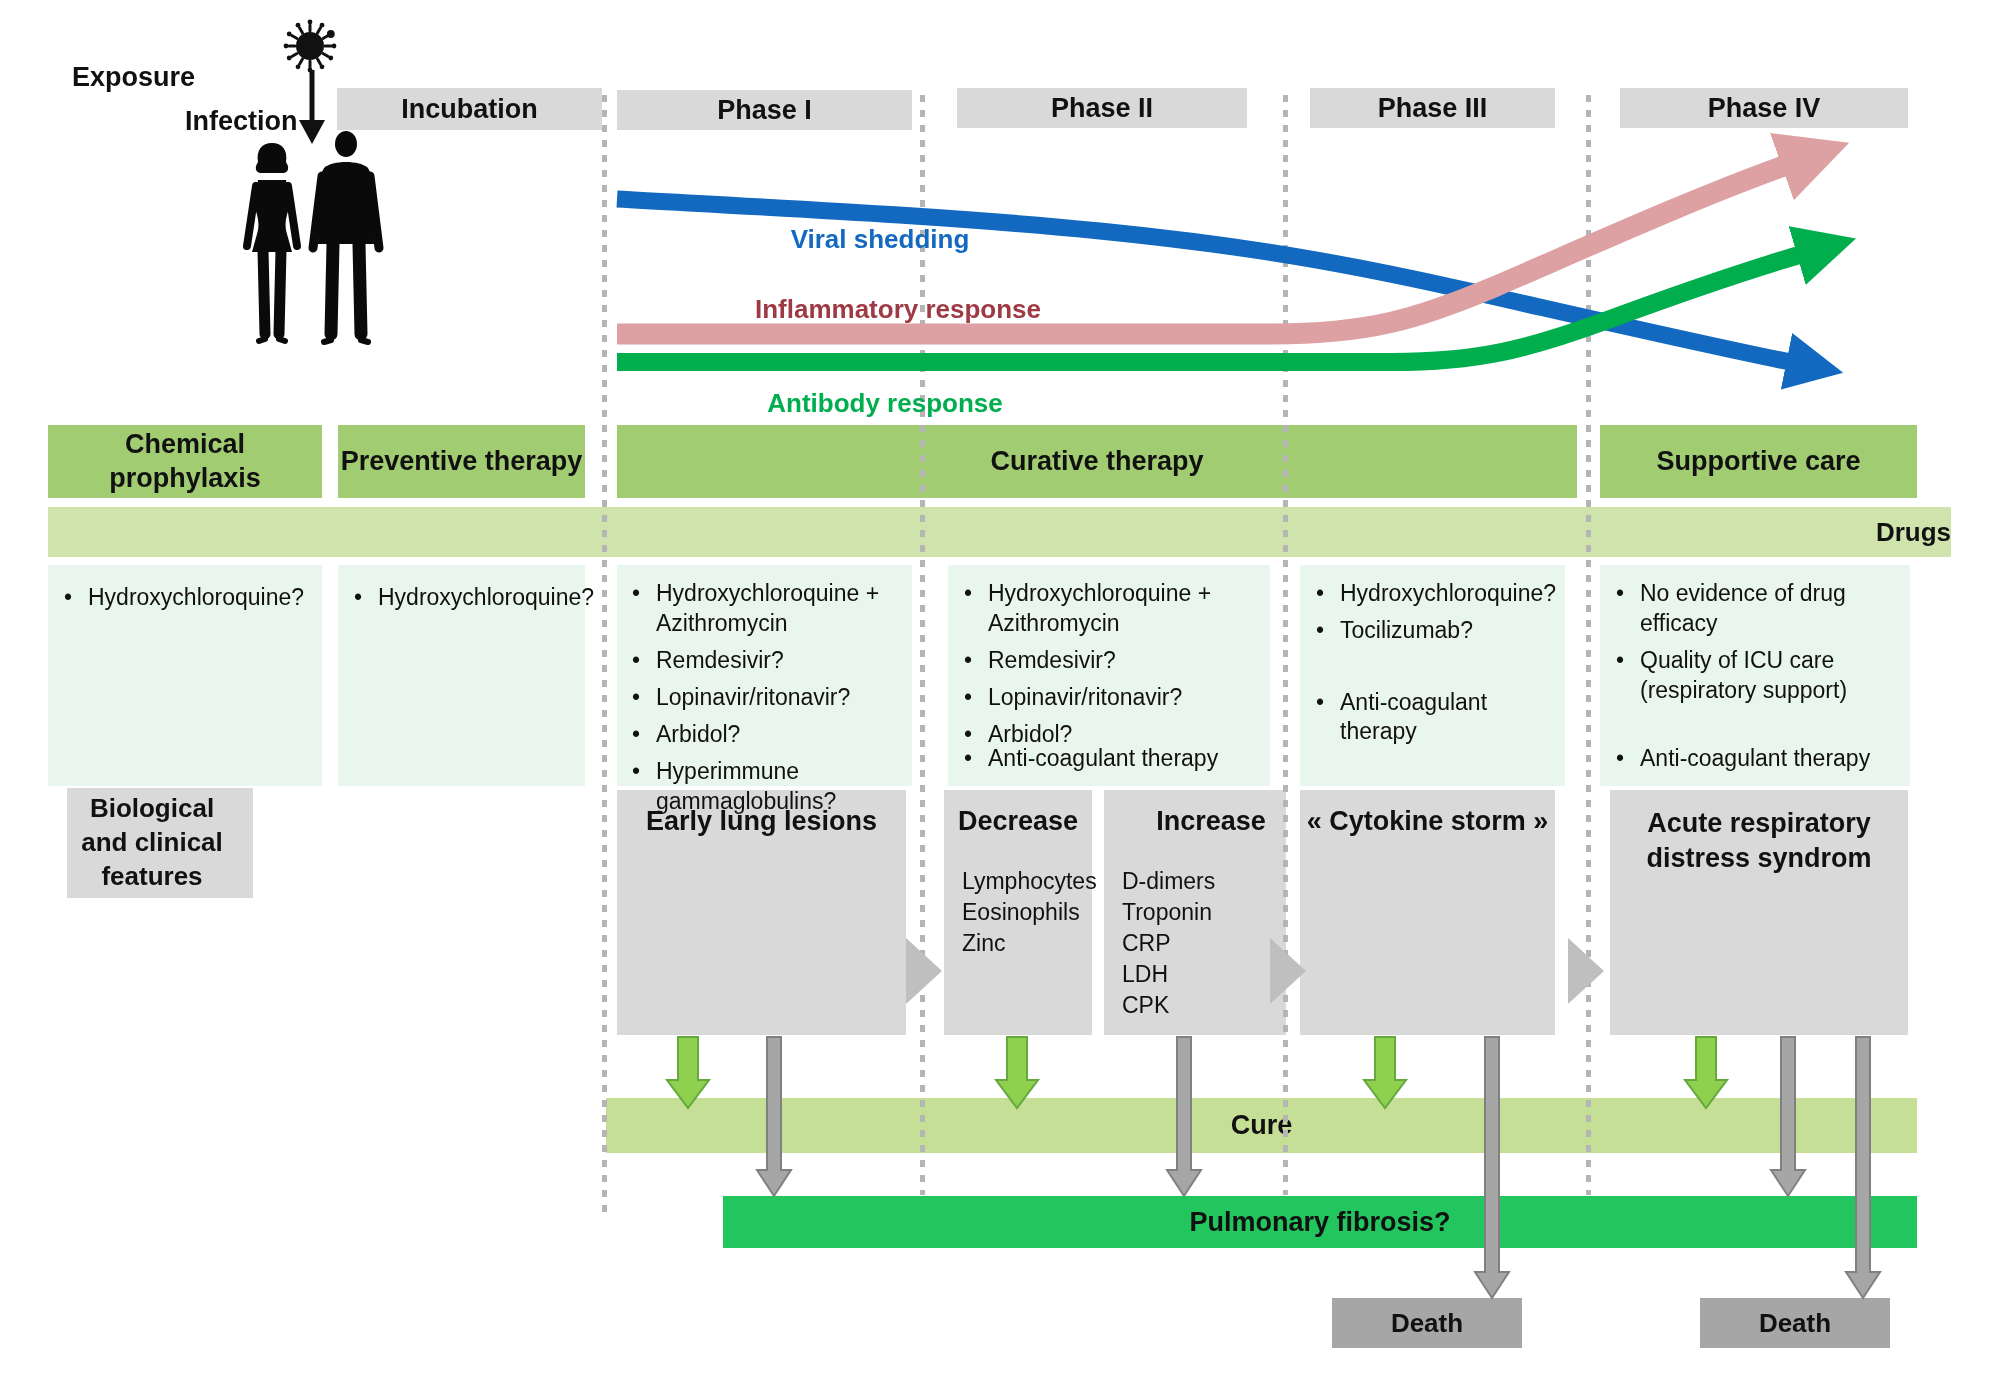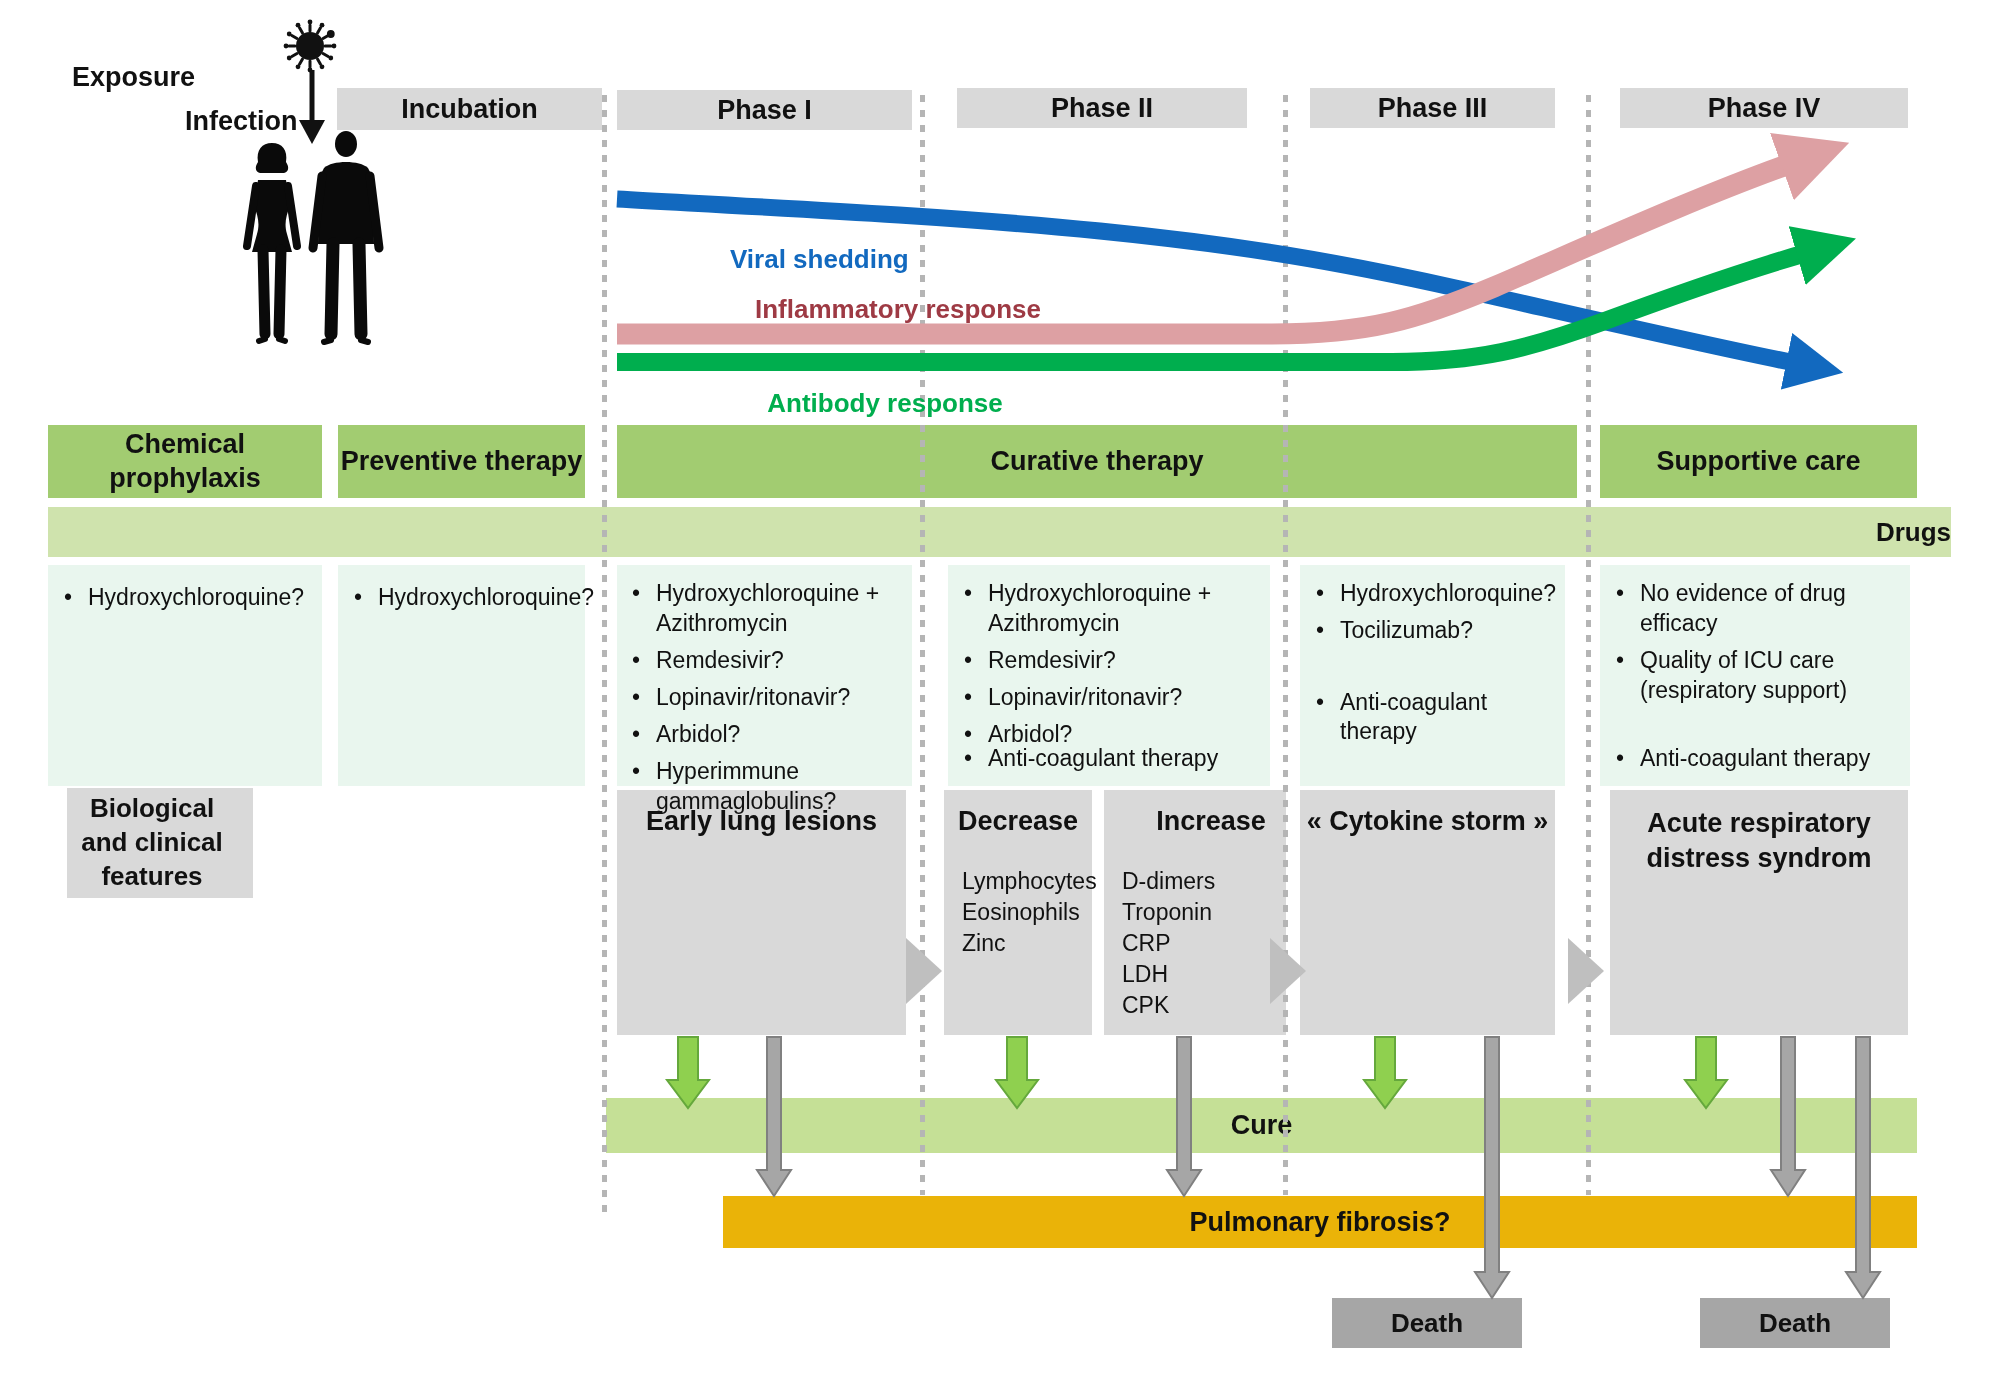--- a/index.html
+++ b/index.html
@@ -21,21 +21,21 @@
   .late{position:absolute;font-size:23px;line-height:29px;z-index:6;}
   .late .li{position:relative;padding-left:26px;}
   .late .li:before{content:"\2022";position:absolute;left:2px;}
   .graybox{position:absolute;background:#d9d9d9;z-index:2;}
   .ftitle{position:absolute;width:100%;text-align:center;font-weight:700;font-size:27px;top:16px;}
   .flist{position:absolute;font-size:23px;line-height:31px;}
   .biobox{position:absolute;background:#d9d9d9;z-index:2;font-weight:700;font-size:26px;text-align:center;
           display:flex;align-items:center;justify-content:flex-start;line-height:1.3;}
   .curebar{position:absolute;background:#c5e096;z-index:3;font-weight:700;font-size:27px;
            display:flex;align-items:center;justify-content:center;}
-  .fibrobar{position:absolute;background:#eab308;z-index:3;font-weight:700;font-size:27px;
+  .fibrobar{position:absolute;background:#22c55e;z-index:3;font-weight:700;font-size:27px;
            display:flex;align-items:center;justify-content:center;}
   .deathbox{position:absolute;background:#a6a6a6;z-index:3;font-weight:700;font-size:26px;
            display:flex;align-items:center;justify-content:center;}
   #art{position:absolute;left:0;top:0;z-index:5;pointer-events:none;}
 </style>
 </head>
 <body>
 
 <div id="canvas">
 
@@ -46,21 +46,21 @@
 
   <div class="glabel" style="left:72px;top:62px;">Exposure</div>
   <div class="glabel" style="left:185px;top:106px;">Infection</div>
 
   <div class="phase-h" style="left:337px;top:88px;width:265px;height:42px;">Incubation</div>
   <div class="phase-h" style="left:617px;top:90px;width:295px;height:40px;">Phase I</div>
   <div class="phase-h" style="left:957px;top:88px;width:290px;height:40px;">Phase II</div>
   <div class="phase-h" style="left:1310px;top:88px;width:245px;height:40px;">Phase III</div>
   <div class="phase-h" style="left:1620px;top:88px;width:288px;height:40px;">Phase IV</div>
 
-  <div class="glabel" style="left:730px;top:224px;width:300px;font-size:26px;color:#1269bf;margin-top:20px;">Viral shedding</div>
+  <div class="glabel" style="left:730px;top:224px;width:300px;text-align:center;font-size:26px;color:#1269bf;">Viral shedding</div>
   <div class="glabel" style="left:688px;top:294px;width:420px;text-align:center;font-size:26px;color:#9e3a44;">Inflammatory response</div>
   <div class="glabel" style="left:700px;top:380px;width:370px;text-align:center;font-size:26px;color:#00ae4e;margin-top:8px;">Antibody response</div>
 
   <div class="therapy" style="left:48px;top:425px;width:274px;height:73px;">
       <span style="width:200px;">Chemical prophylaxis</span>
     </div>
   <div class="therapy" style="left:338px;top:425px;width:247px;height:73px;">
       <span>Preventive therapy</span>
     </div>
   <div class="therapy" style="left:617px;top:425px;width:960px;height:73px;">

